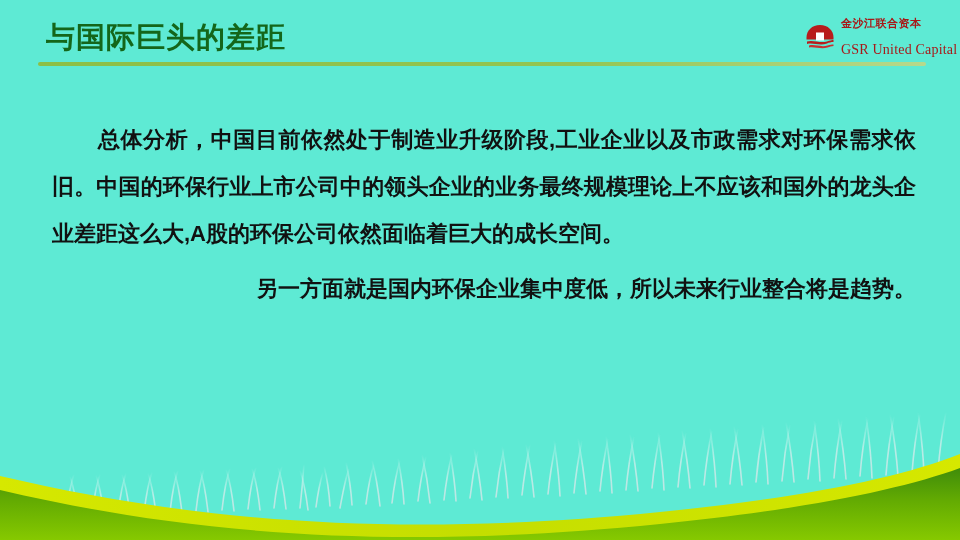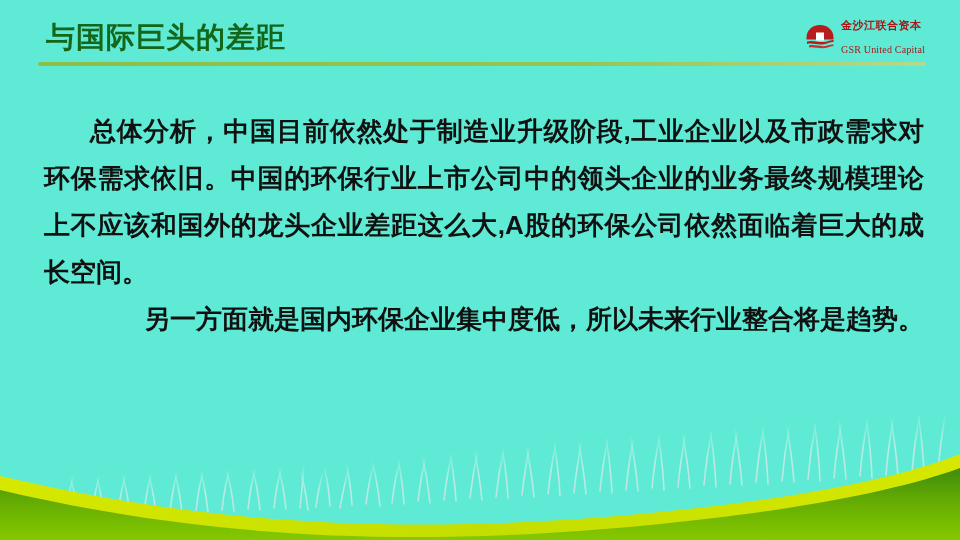--- a/index.html
+++ b/index.html
@@ -72,43 +72,43 @@
   }
   #logo-cn {
     font-size: 11px;
     font-weight: bold;
     color: #a81818;
     letter-spacing: 0.5px;
     white-space: nowrap;
   }
   #logo-en {
     font-family: "Liberation Serif", "DejaVu Serif", serif;
-    font-size: 10px;
+    font-size: 14px;
     color: #a81818;
     letter-spacing: 0.2px;
     margin-top: 2px;
     white-space: nowrap;
   }
 
   
   #body-text {
     position: absolute;
     left: 44px;
     top: 108px;
     width: 880px;
   }
   .para {
-    font-size: 26px;
+    font-size: 22px;
     font-weight: bold;
     color: #111111;
     line-height: 47px;
     text-align: justify;
     text-justify: inter-character;
     text-indent: 46px;
-    margin: 0;
+    margin: 8px;
   }
   .para + .para {
     margin-top: 0px;
   }
   .para.last-line-natural {
     text-align: right;
   }
 
   
   #footer-art {

